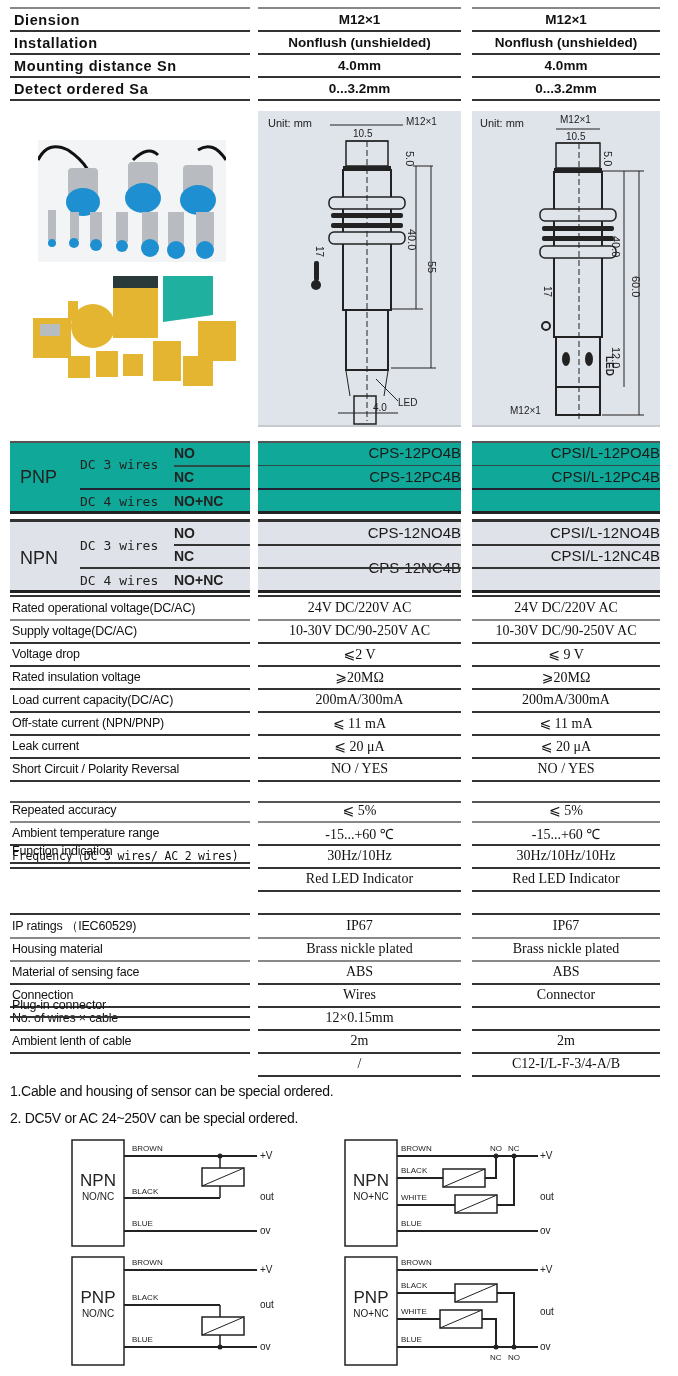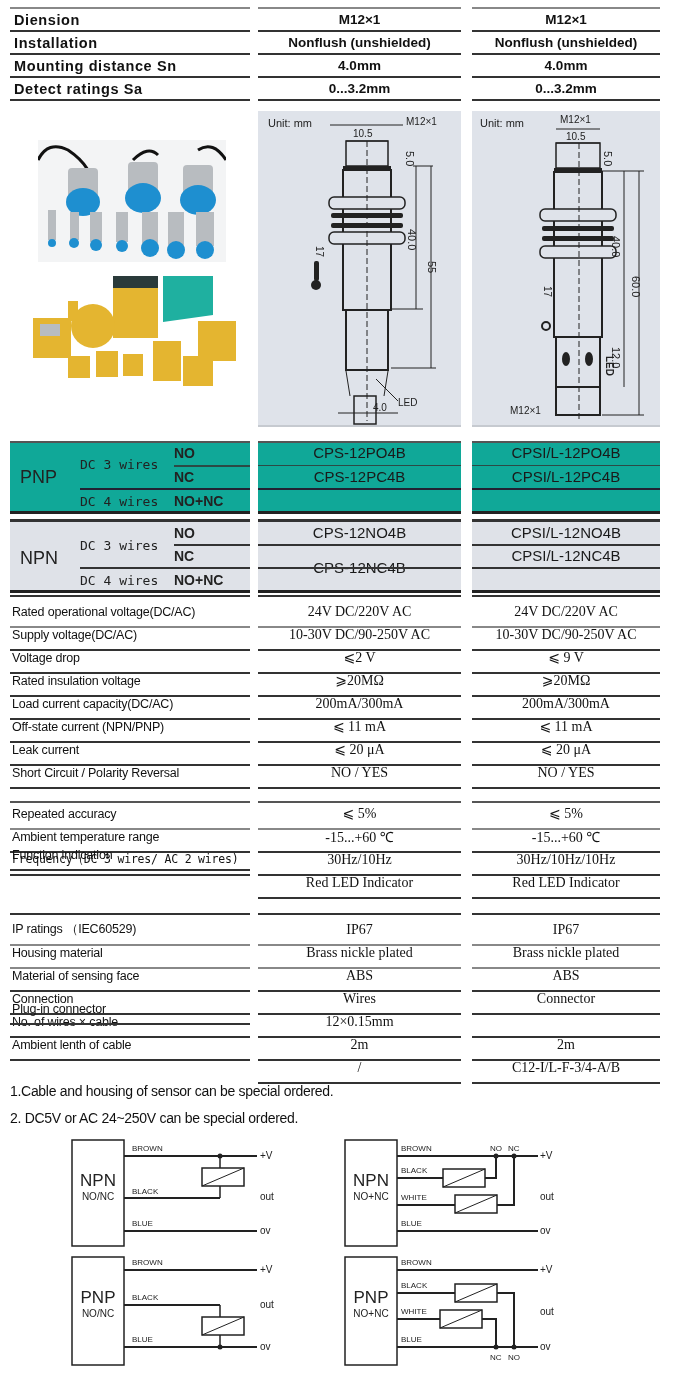--- a/index.html
+++ b/index.html
@@ -17,27 +17,27 @@
   
   .photo { position: absolute; left: 38px; top: 140px; width: 188px; height: 122px; background: #f3f4f5; }
   .photo2 { position: absolute; left: 28px; top: 276px; width: 212px; height: 115px; background: #fff; }
   .drawing { position: absolute; top: 111px; height: 316px; background: #dfe3ea; border-bottom: 2px solid #c6cad0; }
 
   
   .grp { position: absolute; }
   .grp.pnp { background: #10a898; top: 441px; height: 73px; border-top: 2px solid #555; border-bottom: 3px solid #222; }
   .grp.npn { background: #dfe2e8; top: 519px; height: 74px; border-top: 3px solid #333; border-bottom: 3px solid #222; }
   .cell-line { position: absolute; left: 0; right: 0; height: 0; }
-  .m-text { position: absolute; left: 0; right: 0; text-align: center; font-size: 15px; color: #1a1a1a; }
+  .m-text { position: absolute; left: 0; right: 0; text-align: right; font-size: 15px; color: #1a1a1a; }
   .grp-label { position: absolute; left: 10px; font-size: 18px; color: #222; }
   .wires { position: absolute; left: 70px; font-family: "DejaVu Sans Mono", monospace; font-size: 13px; color: #222; }
   .sub { position: absolute; left: 164px; font-size: 14px; color: #222; font-weight: bold; }
 
   
-  .spec-row { position: absolute; height: 31px; border-bottom: 2px solid #333; font-size: 12.5px; display: flex; align-items: center; }
+  .spec-row { position: absolute; height: 24px; border-bottom: 2px solid #333; font-size: 12.5px; display: flex; align-items: center; }
   .spec-row.l { padding-left: 2px; font-family: "Liberation Sans", sans-serif; letter-spacing: -0.2px; }
   .spec-row.v { justify-content: center; font-family: "Liberation Serif", serif; font-size: 14px; }
   .spec-row.thin { border-bottom-color: #888; }
   .topline { position: absolute; height: 0; border-top: 2px solid #333; }
 
   .note { position: absolute; left: 10px; font-size: 14px; letter-spacing: -0.3px; color: #111; }
 
   .wiring { position: absolute; }
   .wiring svg text { font-family: "Liberation Sans", sans-serif; }
 </style>
@@ -54,21 +54,21 @@
   <div class="hdr-row c col2" style="top:9px">M12×1</div>
 
   <div class="hdr-row l col0" style="top:32px">Installation</div>
   <div class="hdr-row c col1" style="top:32px">Nonflush (unshielded)</div>
   <div class="hdr-row c col2" style="top:32px">Nonflush (unshielded)</div>
 
   <div class="hdr-row l col0" style="top:55px">Mounting distance Sn</div>
   <div class="hdr-row c col1" style="top:55px">4.0mm</div>
   <div class="hdr-row c col2" style="top:55px">4.0mm</div>
 
-  <div class="hdr-row l col0" style="top:78px">Detect ratings Sa</div>
+  <div class="hdr-row l col0" style="top:78px">Detect ordered Sa</div>
   <div class="hdr-row c col1" style="top:78px">0...3.2mm</div>
   <div class="hdr-row c col2" style="top:78px">0...3.2mm</div>
 </div>
 
 <div class="photo">
   <svg width="188" height="122" viewBox="0 0 188 122">
     <path d="M0 20 Q10 0 30 10 Q60 30 55 60" stroke="#111" stroke-width="3" fill="none"></path>
     <path d="M95 20 Q110 5 120 15" stroke="#111" stroke-width="3" fill="none"></path>
     <path d="M160 10 Q175 0 188 20" stroke="#111" stroke-width="3" fill="none"></path>
     <g>

